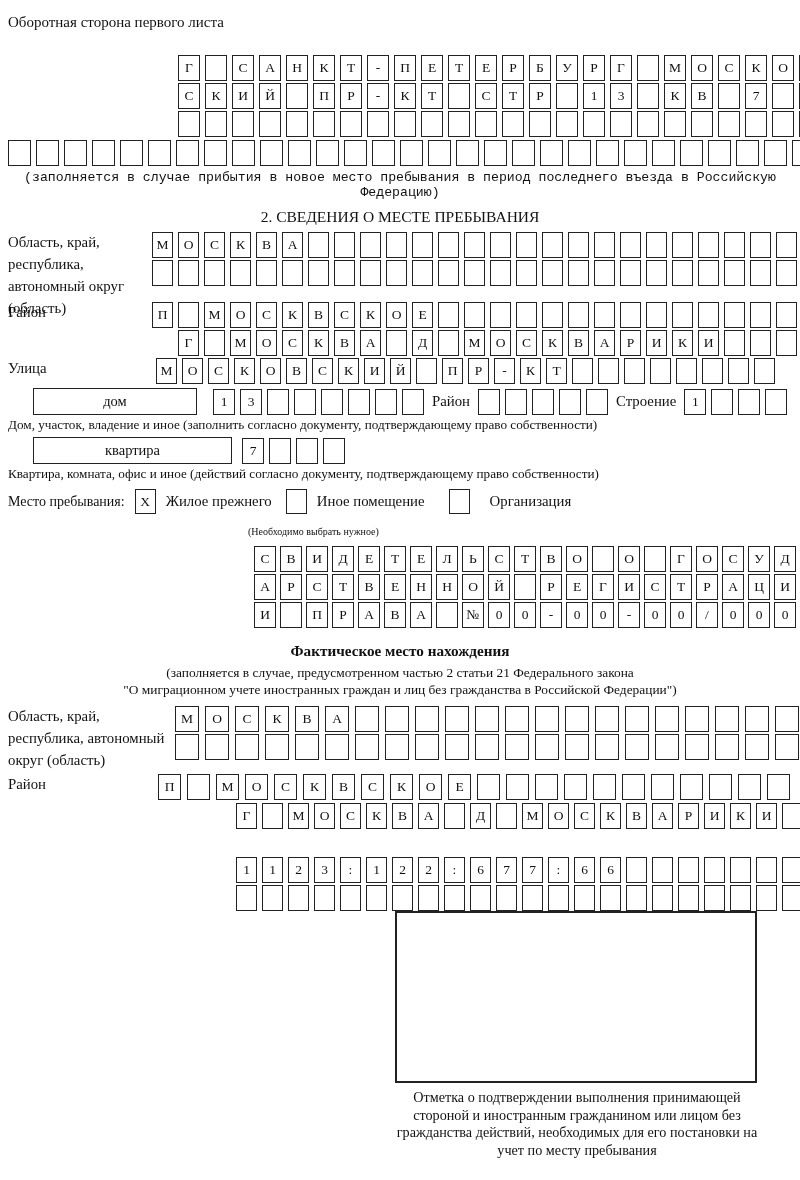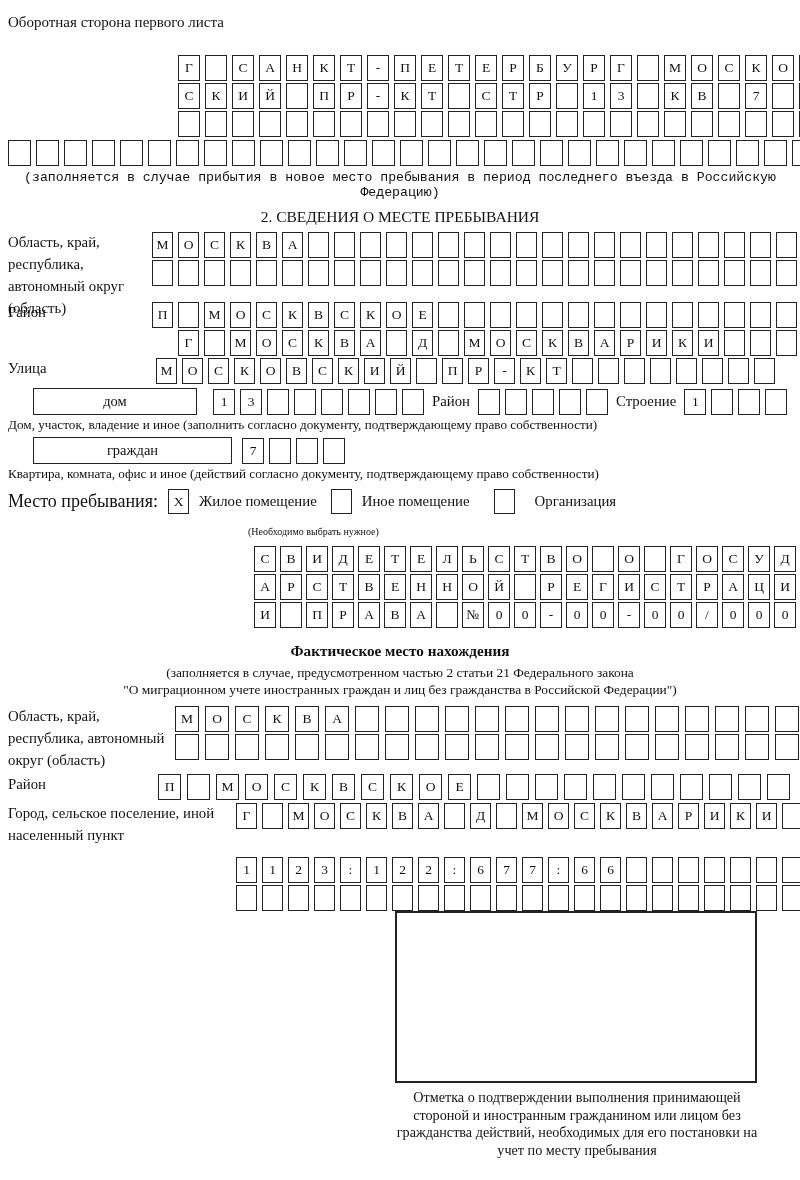--- a/index.html
+++ b/index.html
@@ -36,21 +36,21 @@
   .inline-row{display:flex;align-items:center;margin-left:25px;}
   .widebox{
     border:1.5px solid #222;height:25px;display:flex;align-items:center;justify-content:center;
     font-size:14.5px;flex-shrink:0;
   }
   .widebox.dom{width:162px;margin-right:16px;}
   .widebox.kv{width:197px;margin-right:10px;}
   .ilabel{font-size:14.8px;margin:0 8px;white-space:nowrap;}
   
   .stay-row{display:flex;align-items:center;margin-top:7px;}
-  .stay-row .slabel{font-size:18px;margin-right:10px;}
+  .stay-row .slabel{font-size:14px;margin-right:10px;}
   .checkbox{
     width:19px;height:23px;border:1.5px solid #222;display:flex;align-items:center;
     justify-content:center;font-size:13.5px;flex-shrink:0;
   }
   .opt{font-size:14.8px;margin:0 14px 0 10px;}
   .opt.last{margin-right:0;}
   .stay-caption{font-size:10px;margin-left:240px;margin-top:12px;}
   .stamp-box{
     margin-left:387px;width:362px;height:172px;border:2px solid #222;box-sizing:border-box;
   }
@@ -357,34 +357,34 @@
   <div class="boxes bw20">
       <div class="cbox">1</div>
       <div class="cbox"></div>
       <div class="cbox"></div>
       <div class="cbox"></div>
     </div>
 </div>
 <div class="caption mt2">Дом, участок, владение и иное (заполнить согласно документу, подтверждающему право собственности)</div>
 
 <div class="inline-row mt4">
-  <div class="widebox kv">граждан</div>
+  <div class="widebox kv">квартира</div>
   <div class="boxes bw20">
       <div class="cbox">7</div>
       <div class="cbox"></div>
       <div class="cbox"></div>
       <div class="cbox"></div>
     </div>
 </div>
 <div class="caption mt2">Квартира, комната, офис и иное (действий согласно документу, подтверждающему право собственности)</div>
 
 <div class="stay-row">
   <span class="slabel">Место пребывания:</span>
   <div class="checkbox">X</div>
-  <span class="opt">Жилое помещение</span>
+  <span class="opt">Жилое прежнего</span>
   <div class="checkbox"></div>
   <span class="opt">Иное помещение</span>
   <div class="checkbox" style="margin-left:10px"></div>
   <span class="opt last" style="margin-left:20px">Организация</span>
 </div>
 <div class="stay-caption">(Необходимо выбрать нужное)</div>
 
 <div class="row mt9" style="--lw:246px">
   <div class="stack">
     <div class="boxes bw20 g4">
@@ -537,21 +537,20 @@
       <div class="cbox"></div>
       <div class="cbox"></div>
       <div class="cbox"></div>
       <div class="cbox"></div>
       <div class="cbox"></div>
       <div class="cbox"></div>
     </div>
 </div>
 
 <div class="row mt3" style="--lw:228px">
-  <div class="label">Город, сельское поселение, иной населенный пункт</div>
   <div class="boxes bw19">
       <div class="cbox">Г</div>
       <div class="cbox"></div>
       <div class="cbox">М</div>
       <div class="cbox">О</div>
       <div class="cbox">С</div>
       <div class="cbox">К</div>
       <div class="cbox">В</div>
       <div class="cbox">А</div>
       <div class="cbox"></div>

